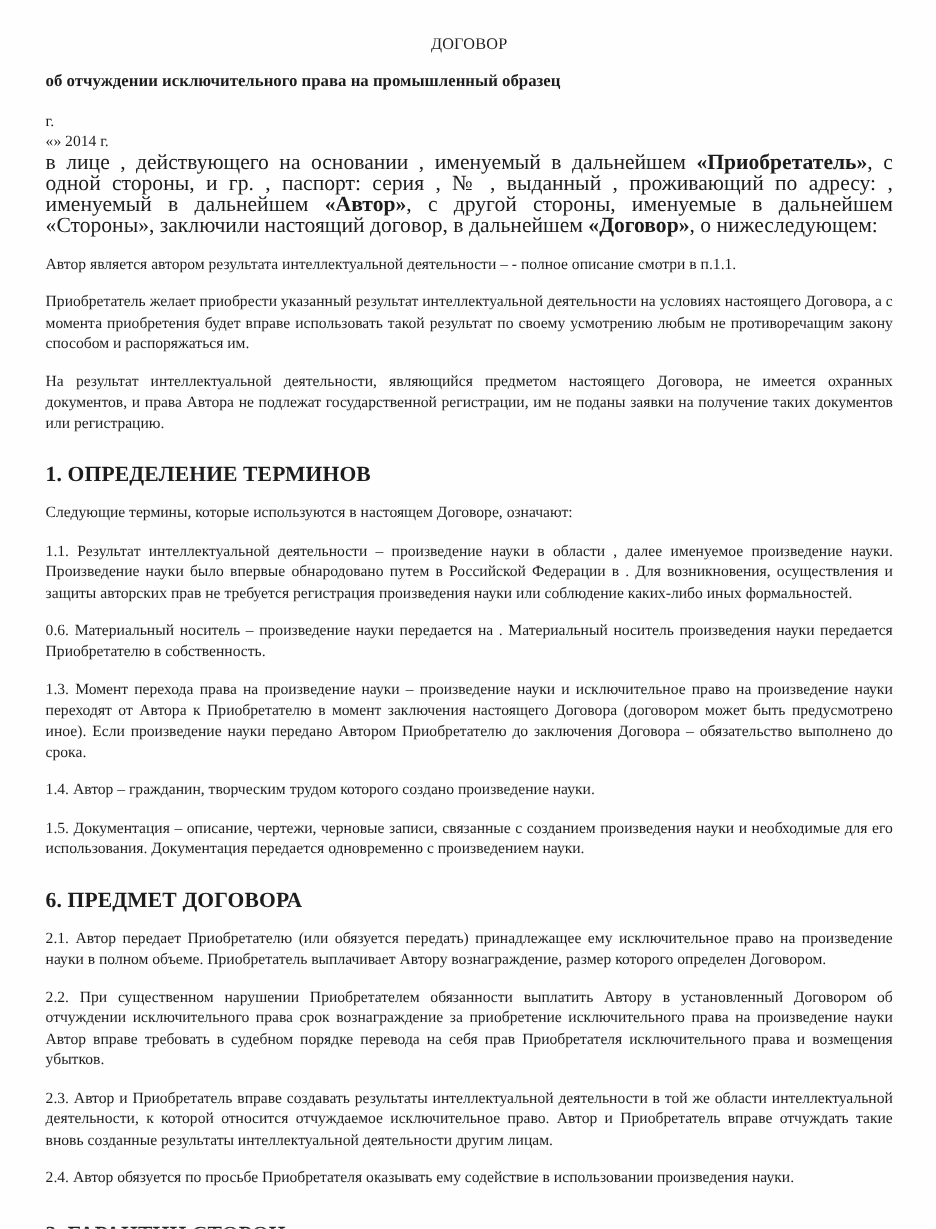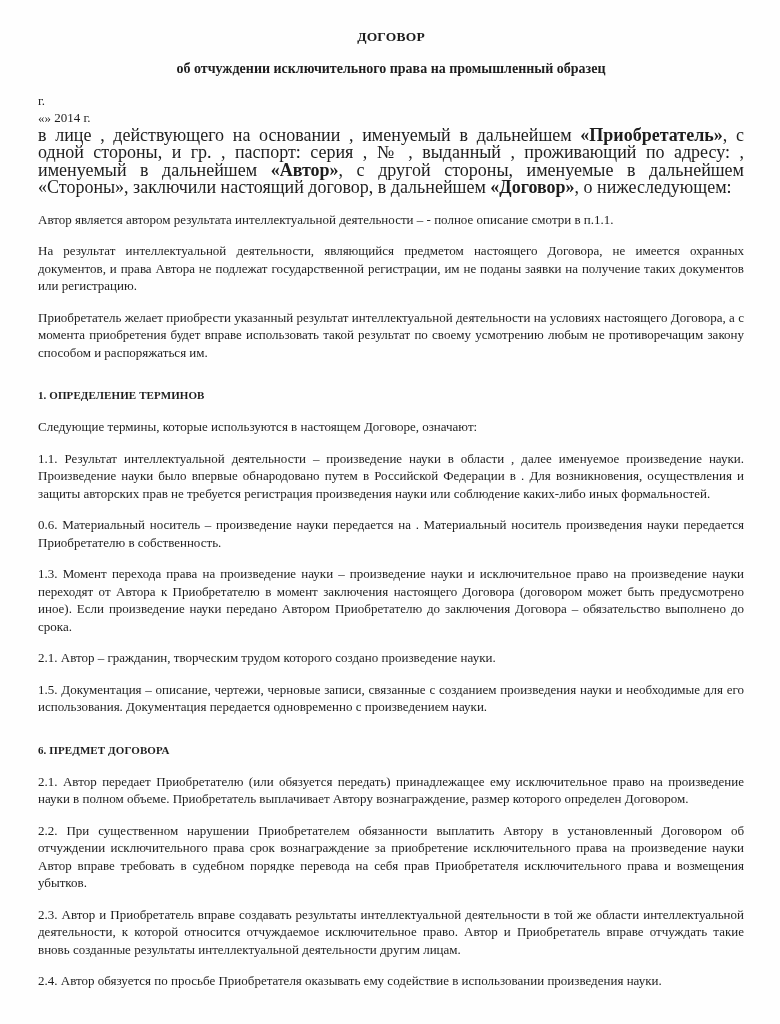--- a/index.html
+++ b/index.html
@@ -19,29 +19,28 @@
   .page {
     width: 780px;
     height: 1024px;
     box-sizing: border-box;
     padding: 24px 36px 0 38px;
     background: #fefefe;
   }
 
   .doc-title {
     text-align: center;
-    font-weight: bold;
+    font-weight: normal;
     font-size: 13.5px;
     letter-spacing: 0.2px;
     margin: 4px 0 0 0;
     line-height: 1.3;
   }
 
   .doc-subtitle {
-    text-align: center;
     font-weight: bold;
     font-size: 14px;
     margin: 14px 0 0 0;
     line-height: 1.3;
   }
 
   .meta-line {
     font-size: 13px;
     line-height: 17.5px;
     margin: 0;
@@ -58,21 +57,21 @@
   }
 
   .intro-block {
     font-size: 18px;
     line-height: 17.5px;
     margin: 0;
     text-align: justify;
   }
 
   h2.section-heading {
-    font-size: 11px;
+    font-size: 18px;
     font-weight: bold;
     margin: 26px 0 0 0;
     line-height: 17px;
     letter-spacing: 0.1px;
     text-align: left;
   }
 
   h2.section-heading.after-list {
     margin-top: 30px;
   }
@@ -86,29 +85,29 @@
 
   <h1 class="doc-title">ДОГОВОР</h1>
   <h2 class="doc-subtitle">об отчуждении исключительного права на промышленный образец</h2>
 
   <div class="meta-line first">г.</div>
   <div class="meta-line">«» 2014 г.</div>
 
   <div class="intro-block"><span>в лице , действующего на основании , именуемый в дальнейшем </span><b>«Приобретатель»</b><span>, с одной стороны, и гр. , паспорт: серия , № , выданный , проживающий по адресу: , именуемый в дальнейшем </span><b>«Автор»</b><span>, с другой стороны, именуемые в дальнейшем «Стороны», заключили настоящий договор, в дальнейшем </span><b>«Договор»</b><span>, о нижеследующем:</span></div>
 
   <p class="para">Автор является автором результата интеллектуальной деятельности – - полное описание смотри в п.1.1.</p>
+  <p class="para">Приобретатель желает приобрести указанный результат интеллектуальной деятельности на условиях настоящего Договора, а с момента приобретения будет вправе использовать такой результат по своему усмотрению любым не противоречащим закону способом и распоряжаться им.</p>
   <p class="para">На результат интеллектуальной деятельности, являющийся предметом настоящего Договора, не имеется охранных документов, и права Автора не подлежат государственной регистрации, им не поданы заявки на получение таких документов или регистрацию.</p>
-  <p class="para">Приобретатель желает приобрести указанный результат интеллектуальной деятельности на условиях настоящего Договора, а с момента приобретения будет вправе использовать такой результат по своему усмотрению любым не противоречащим закону способом и распоряжаться им.</p>
 
   <h2 class="section-heading">1. ОПРЕДЕЛЕНИЕ ТЕРМИНОВ</h2>
   <p class="para">Следующие термины, которые используются в настоящем Договоре, означают:</p>
   <p class="para">1.1. Результат интеллектуальной деятельности – произведение науки в области , далее именуемое произведение науки. Произведение науки было впервые обнародовано путем в Российской Федерации в . Для возникновения, осуществления и защиты авторских прав не требуется регистрация произведения науки или соблюдение каких-либо иных формальностей.</p>
   <p class="para">0.6. Материальный носитель – произведение науки передается на . Материальный носитель произведения науки передается Приобретателю в собственность.</p>
   <p class="para">1.3. Момент перехода права на произведение науки – произведение науки и исключительное право на произведение науки переходят от Автора к Приобретателю в момент заключения настоящего Договора (договором может быть предусмотрено иное). Если произведение науки передано Автором Приобретателю до заключения Договора – обязательство выполнено до срока.</p>
-  <p class="para">2.1. Автор – гражданин, творческим трудом которого создано произведение науки.</p>
+  <p class="para">1.4. Автор – гражданин, творческим трудом которого создано произведение науки.</p>
   <p class="para">1.5. Документация – описание, чертежи, черновые записи, связанные с созданием произведения науки и необходимые для его использования. Документация передается одновременно с произведением науки.</p>
 
   <h2 class="section-heading">6. ПРЕДМЕТ ДОГОВОРА</h2>
   <p class="para">2.1. Автор передает Приобретателю (или обязуется передать) принадлежащее ему исключительное право на произведение науки в полном объеме. Приобретатель выплачивает Автору вознаграждение, размер которого определен Договором.</p>
   <p class="para">2.2. При существенном нарушении Приобретателем обязанности выплатить Автору в установленный Договором об отчуждении исключительного права срок вознаграждение за приобретение исключительного права на произведение науки Автор вправе требовать в судебном порядке перевода на себя прав Приобретателя исключительного права и возмещения убытков.</p>
   <p class="para">2.3. Автор и Приобретатель вправе создавать результаты интеллектуальной деятельности в той же области интеллектуальной деятельности, к которой относится отчуждаемое исключительное право. Автор и Приобретатель вправе отчуждать такие вновь созданные результаты интеллектуальной деятельности другим лицам.</p>
   <p class="para">2.4. Автор обязуется по просьбе Приобретателя оказывать ему содействие в использовании произведения науки.</p>
 
   <h2 class="section-heading after-list">3. ГАРАНТИИ СТОРОН</h2>
 

